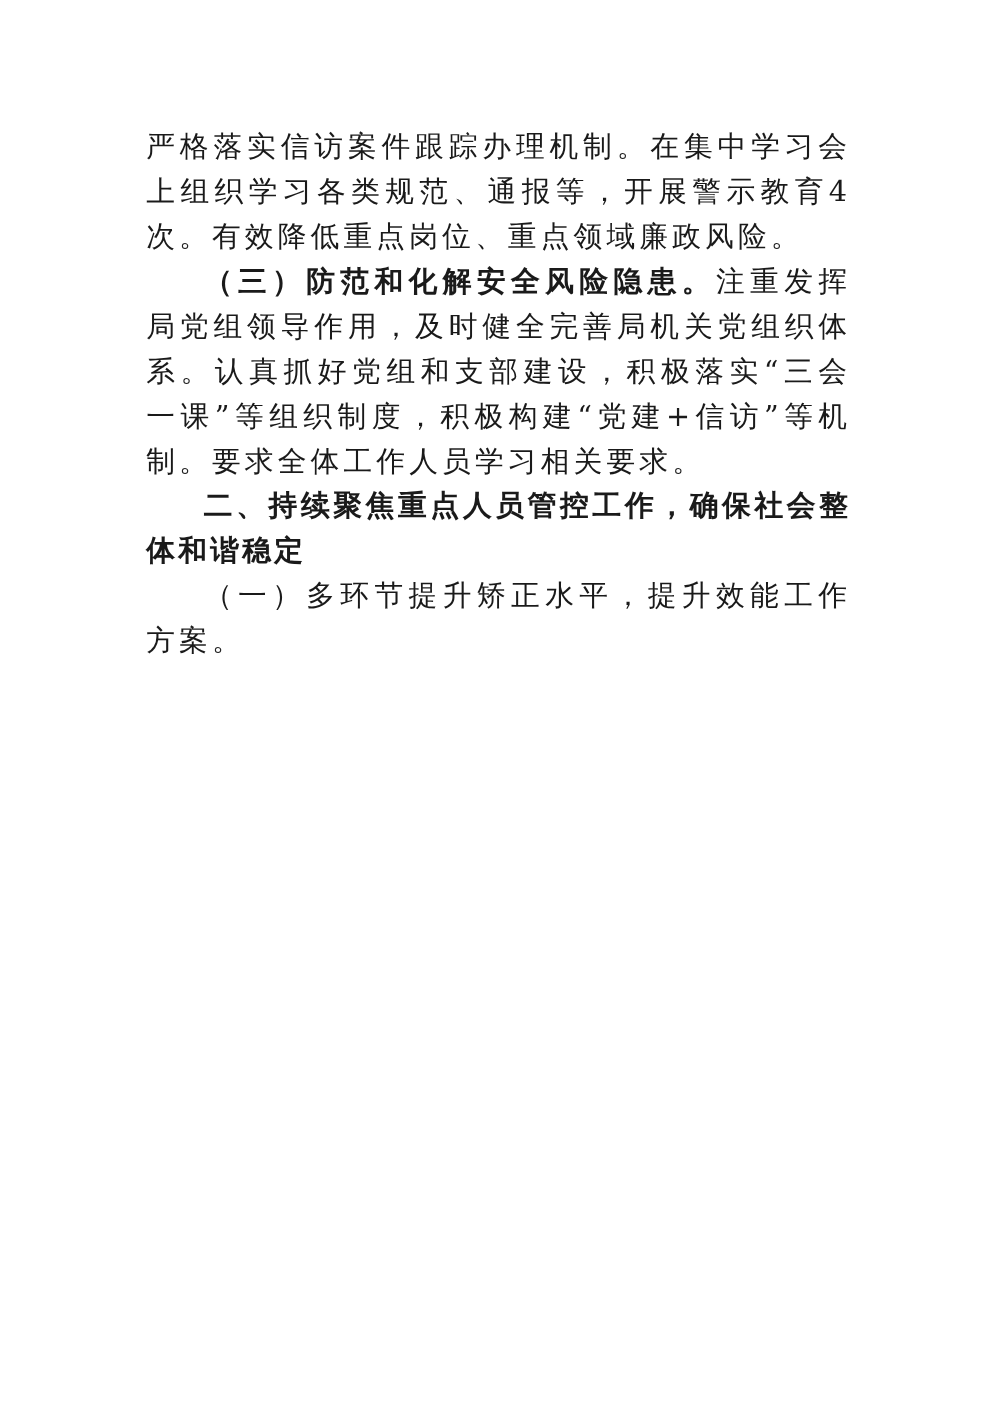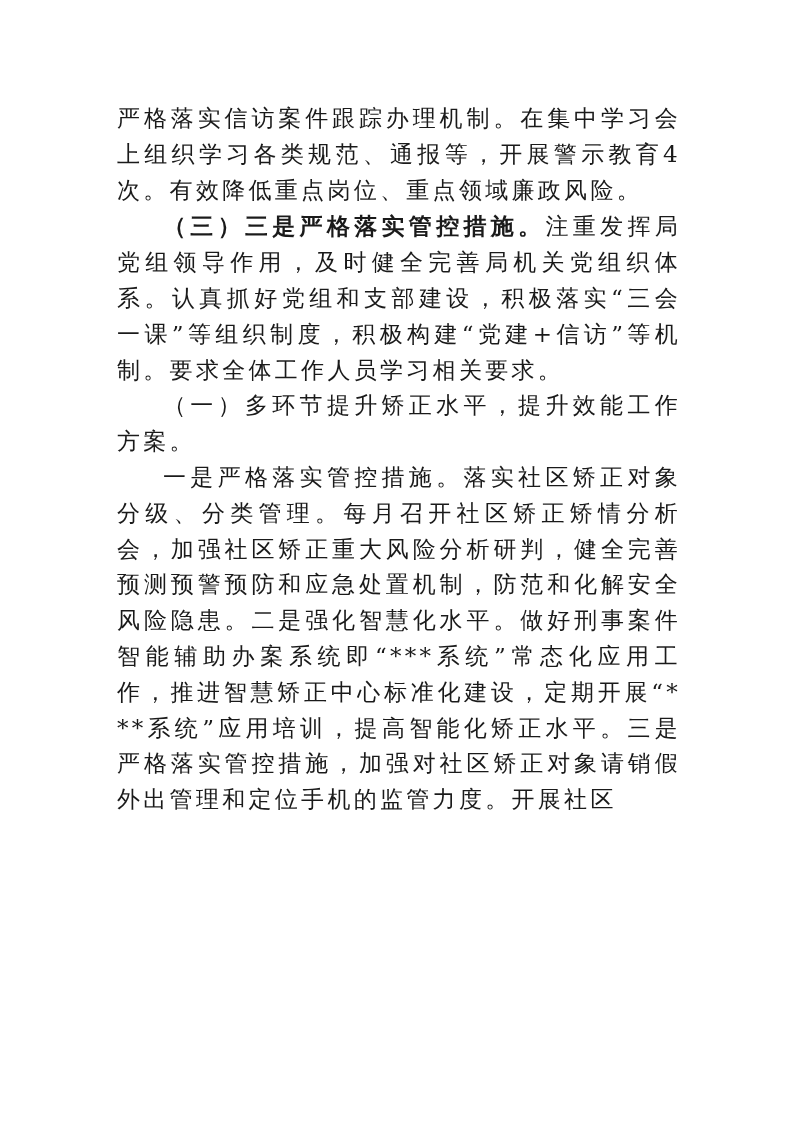--- a/index.html
+++ b/index.html
@@ -36,25 +36,25 @@
 </style>
 </head>
 <body>
 
 <div class="page">
   <p class="para">
     <span>严格落实信访案件跟踪办理机制。在集中学习会上组织学习各类规范、通报等，开展警示教育4次。有效降低重点岗位、重点领域廉政风险。</span>
   </p>
 
   <p class="para indent">
-    <span class="sub-title">（三）三是严格落实管控措施。</span><span>注重发挥局党组领导作用，及时健全完善局机关党组织体系。认真抓好党组和支部建设，积极落实“三会一课”等组织制度，积极构建“党建+信访”等机制。要求全体工作人员学习相关要求。</span>
+    <span class="sub-title">（三）防范和化解安全风险隐患。</span><span>注重发挥局党组领导作用，及时健全完善局机关党组织体系。认真抓好党组和支部建设，积极落实“三会一课”等组织制度，积极构建“党建+信访”等机制。要求全体工作人员学习相关要求。</span>
   </p>
 
 
+  <p class="para indent heading">
+    <span>二、持续聚焦重点人员管控工作，确保社会整体和谐稳定</span>
+  </p>
 
   <p class="para indent">
     <span>（一）多环节提升矫正水平，提升效能工作方案。</span>
   </p>
 
-  <p class="para indent">
-    <span>一是严格落实管控措施。落实社区矫正对象分级、分类管理。每月召开社区矫正矫情分析会，加强社区矫正重大风险分析研判，健全完善预测预警预防和应急处置机制，防范和化解安全风险隐患。二是强化智慧化水平。做好刑事案件智能辅助办案系统即“***系统”常态化应用工作，推进智慧矫正中心标准化建设，定期开展“***系统”应用培训，提高智能化矫正水平。三是严格落实管控措施，加强对社区矫正对象请销假外出管理和定位手机的监管力度。开展社区</span>
-  </p>
 </div>
 
 </body></html>

